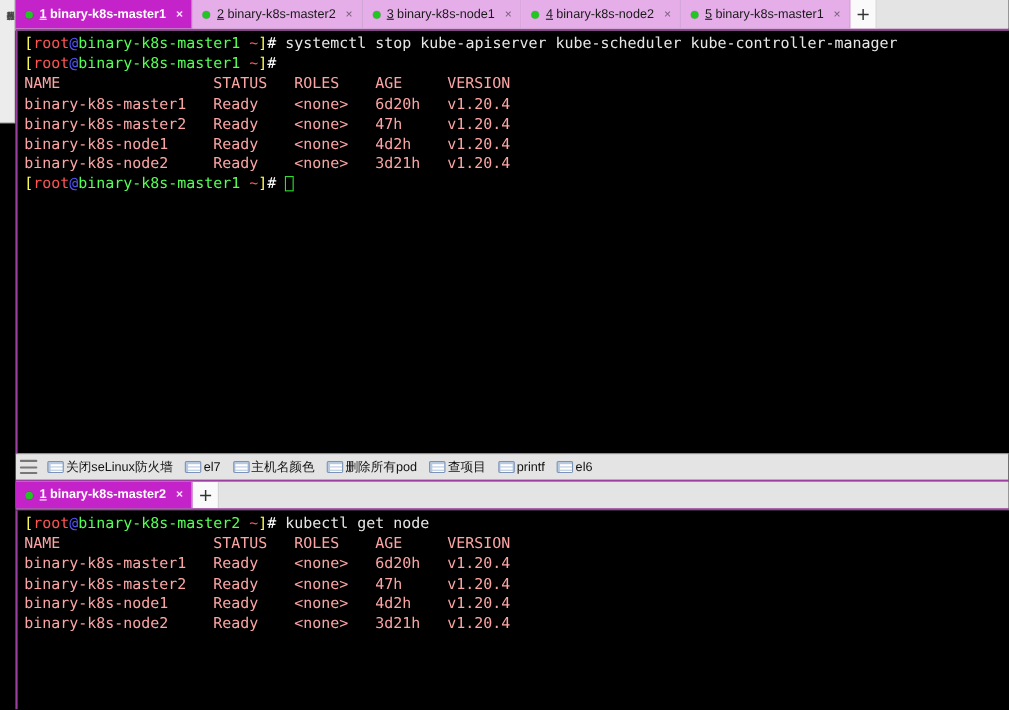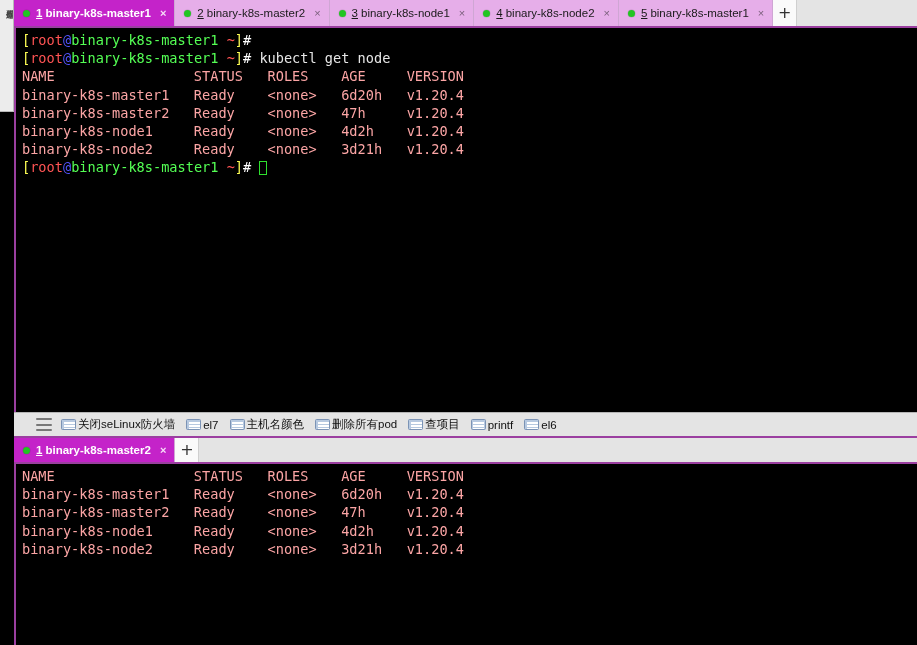--- a/index.html
+++ b/index.html
@@ -116,21 +116,21 @@
     border:1px solid #2ee02e;
     vertical-align:-3px;
     background:transparent;
   }
 
   
   .bookmarkbar {
     height:26px;
     background:#e4e4e4;
     display:flex; align-items:center;
-    padding-left:22px;
+    padding-left:4px;
     border-top:1px solid #b5b5b5;
     border-bottom:2px solid #9b3fa0;
     flex:0 0 26px;
     overflow:hidden;
   }
   .hamburger {
     width:16px; height:13px;
     display:flex; flex-direction:column; justify-content:space-between;
     margin-right:9px; flex:0 0 16px;
   }
@@ -206,22 +206,22 @@
           <span class="dot" style="background:#22c522"></span>
           <span class="num">5</span>
           <span>binary-k8s-master1</span>
           <span class="close">×</span>
         </div>
         <div class="tab-add">+</div>
         <div class="tabbar-filler"></div>
       </div>
 
     <div class="term term-top" id="top-term">
+        <div class="line"><span class="c-br">[</span><span class="c-root">root</span><span class="c-at">@</span><span class="c-host">binary-k8s-master1</span><span class="c-tilde"> ~</span><span class="c-br">]</span><span class="c-hash">#</span><span class="c-cmd"> systemctl stop kube-apiserver kube-scheduler kube-controller-manager</span></div>
         <div class="line"><span class="c-br">[</span><span class="c-root">root</span><span class="c-at">@</span><span class="c-host">binary-k8s-master1</span><span class="c-tilde"> ~</span><span class="c-br">]</span><span class="c-hash">#</span><span class="c-cmd"></span></div>
-        <div class="line"><span class="c-br">[</span><span class="c-root">root</span><span class="c-at">@</span><span class="c-host">binary-k8s-master1</span><span class="c-tilde"> ~</span><span class="c-br">]</span><span class="c-hash">#</span><span class="c-cmd"> kubectl get node</span></div>
         <div class="line c-out">NAME                 STATUS   ROLES    AGE     VERSION</div>
         <div class="line c-out">binary-k8s-master1   Ready    &lt;none&gt;   6d20h   v1.20.4</div>
         <div class="line c-out">binary-k8s-master2   Ready    &lt;none&gt;   47h     v1.20.4</div>
         <div class="line c-out">binary-k8s-node1     Ready    &lt;none&gt;   4d2h    v1.20.4</div>
         <div class="line c-out">binary-k8s-node2     Ready    &lt;none&gt;   3d21h   v1.20.4</div>
         <div class="line"><span class="c-br">[</span><span class="c-root">root</span><span class="c-at">@</span><span class="c-host">binary-k8s-master1</span><span class="c-tilde"> ~</span><span class="c-br">]</span><span class="c-hash">#</span><span class="c-cmd"> </span><span class="cursor"></span></div>
       </div>
 
     <div class="bookmarkbar" id="bookmarkbar">
         <div class="hamburger">
@@ -264,20 +264,21 @@
           <span class="dot" style="background:#22c522"></span>
           <span class="num">1</span>
           <span>binary-k8s-master2</span>
           <span class="close">×</span>
         </div>
         <div class="tab-add">+</div>
         <div class="tabbar-filler"></div>
       </div>
 
     <div class="term term-bottom" id="bottom-term">
+        <div class="line"><span class="c-br">[</span><span class="c-root">root</span><span class="c-at">@</span><span class="c-host">binary-k8s-master2</span><span class="c-tilde"> ~</span><span class="c-br">]</span><span class="c-hash">#</span><span class="c-cmd"> kubectl get node</span></div>
         <div class="line c-out">NAME                 STATUS   ROLES    AGE     VERSION</div>
         <div class="line c-out">binary-k8s-master1   Ready    &lt;none&gt;   6d20h   v1.20.4</div>
         <div class="line c-out">binary-k8s-master2   Ready    &lt;none&gt;   47h     v1.20.4</div>
         <div class="line c-out">binary-k8s-node1     Ready    &lt;none&gt;   4d2h    v1.20.4</div>
         <div class="line c-out">binary-k8s-node2     Ready    &lt;none&gt;   3d21h   v1.20.4</div>
       </div>
 
   </div>
 </div>
 

